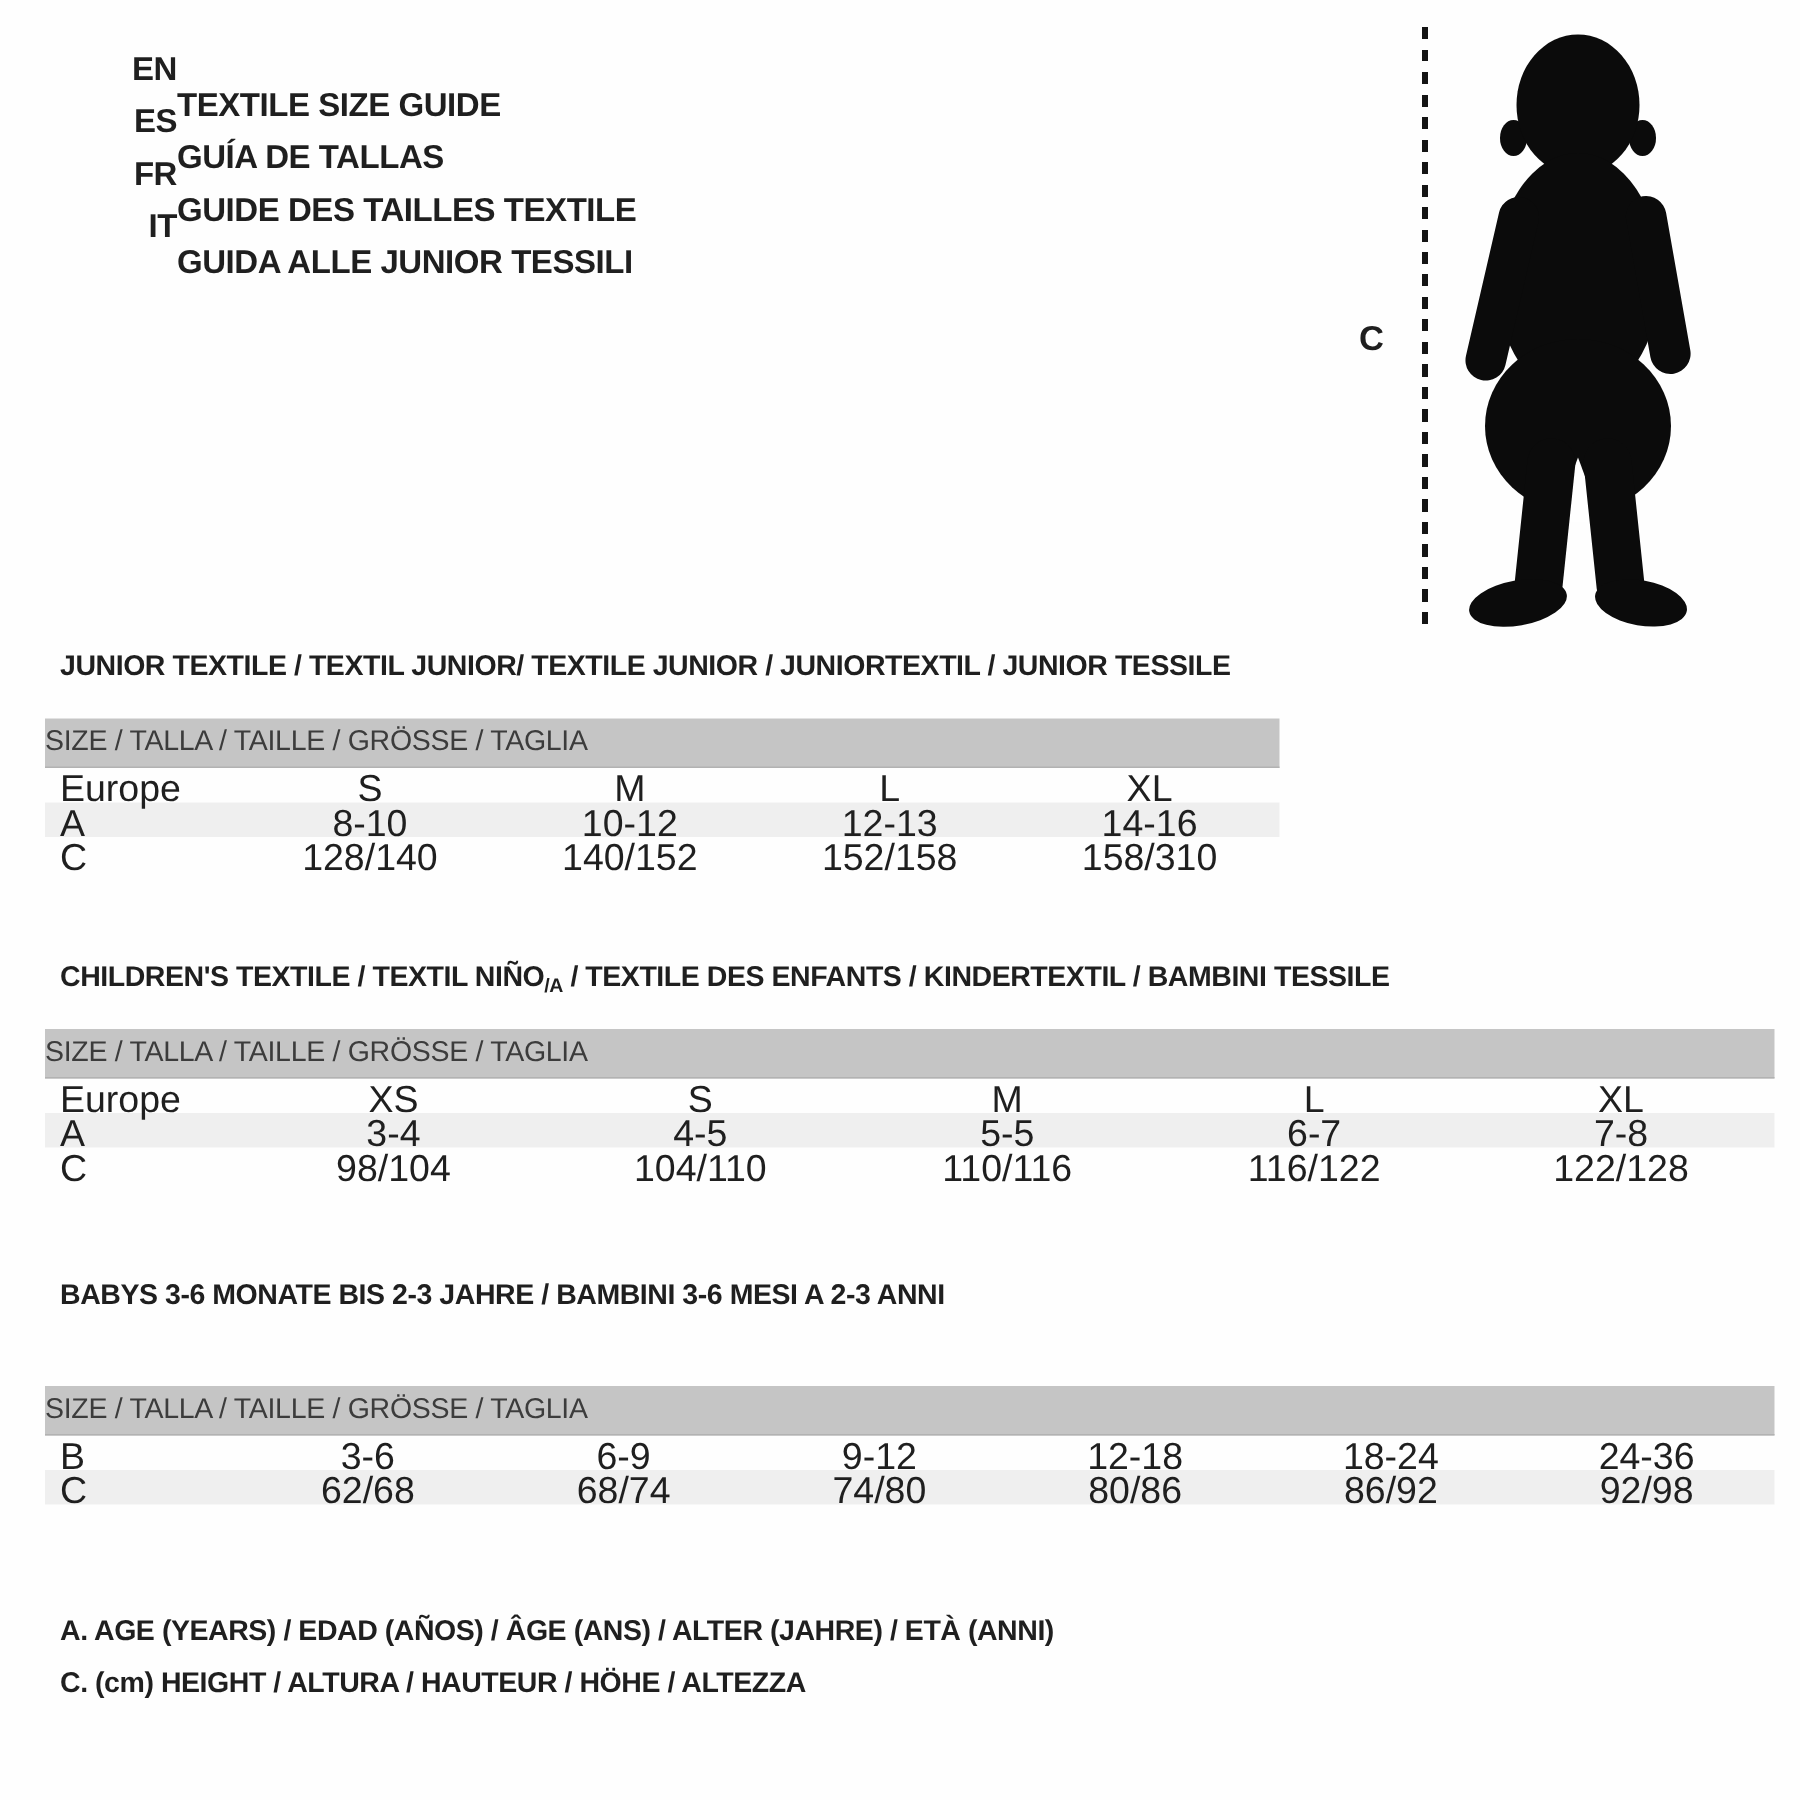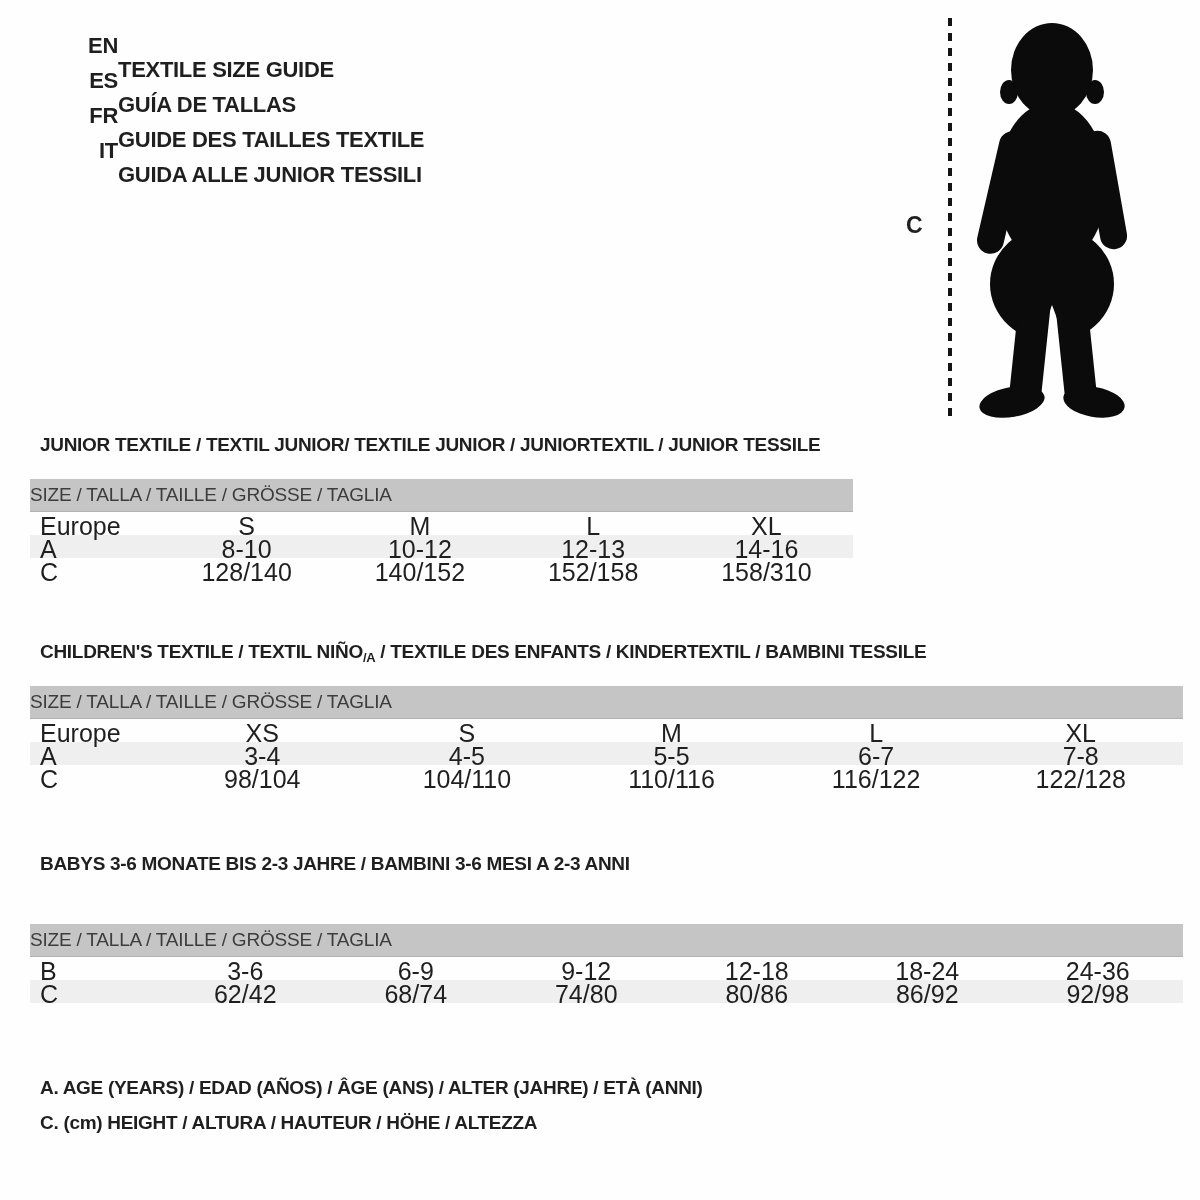--- a/index.html
+++ b/index.html
@@ -169,21 +169,21 @@
         <div class="cell label">B</div>
         <div class="cell val">3-6</div>
         <div class="cell val">6-9</div>
         <div class="cell val">9-12</div>
         <div class="cell val">12-18</div>
         <div class="cell val">18-24</div>
         <div class="cell val">24-36</div>
       </div>
       <div class="trow shaded" style="grid-template-columns: 130px repeat(6, 1fr);">
         <div class="cell label">C</div>
-        <div class="cell val">62/42</div>
+        <div class="cell val">62/68</div>
         <div class="cell val">68/74</div>
         <div class="cell val">74/80</div>
         <div class="cell val">80/86</div>
         <div class="cell val">86/92</div>
         <div class="cell val">92/98</div>
       </div>
     </div>
 
   <div class="legend">
     <div class="legend-line">A. AGE (YEARS) / EDAD (AÑOS) / ÂGE (ANS) / ALTER (JAHRE) / ETÀ (ANNI)</div>

